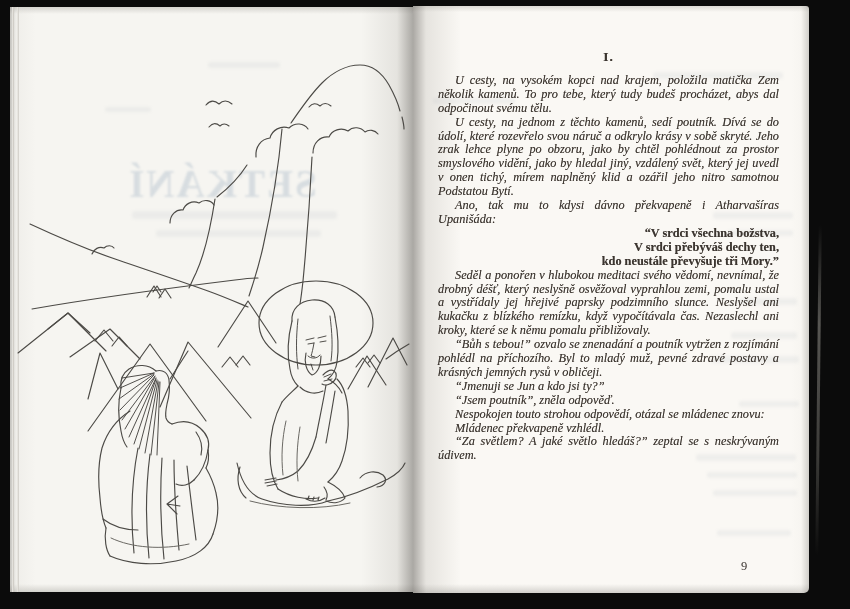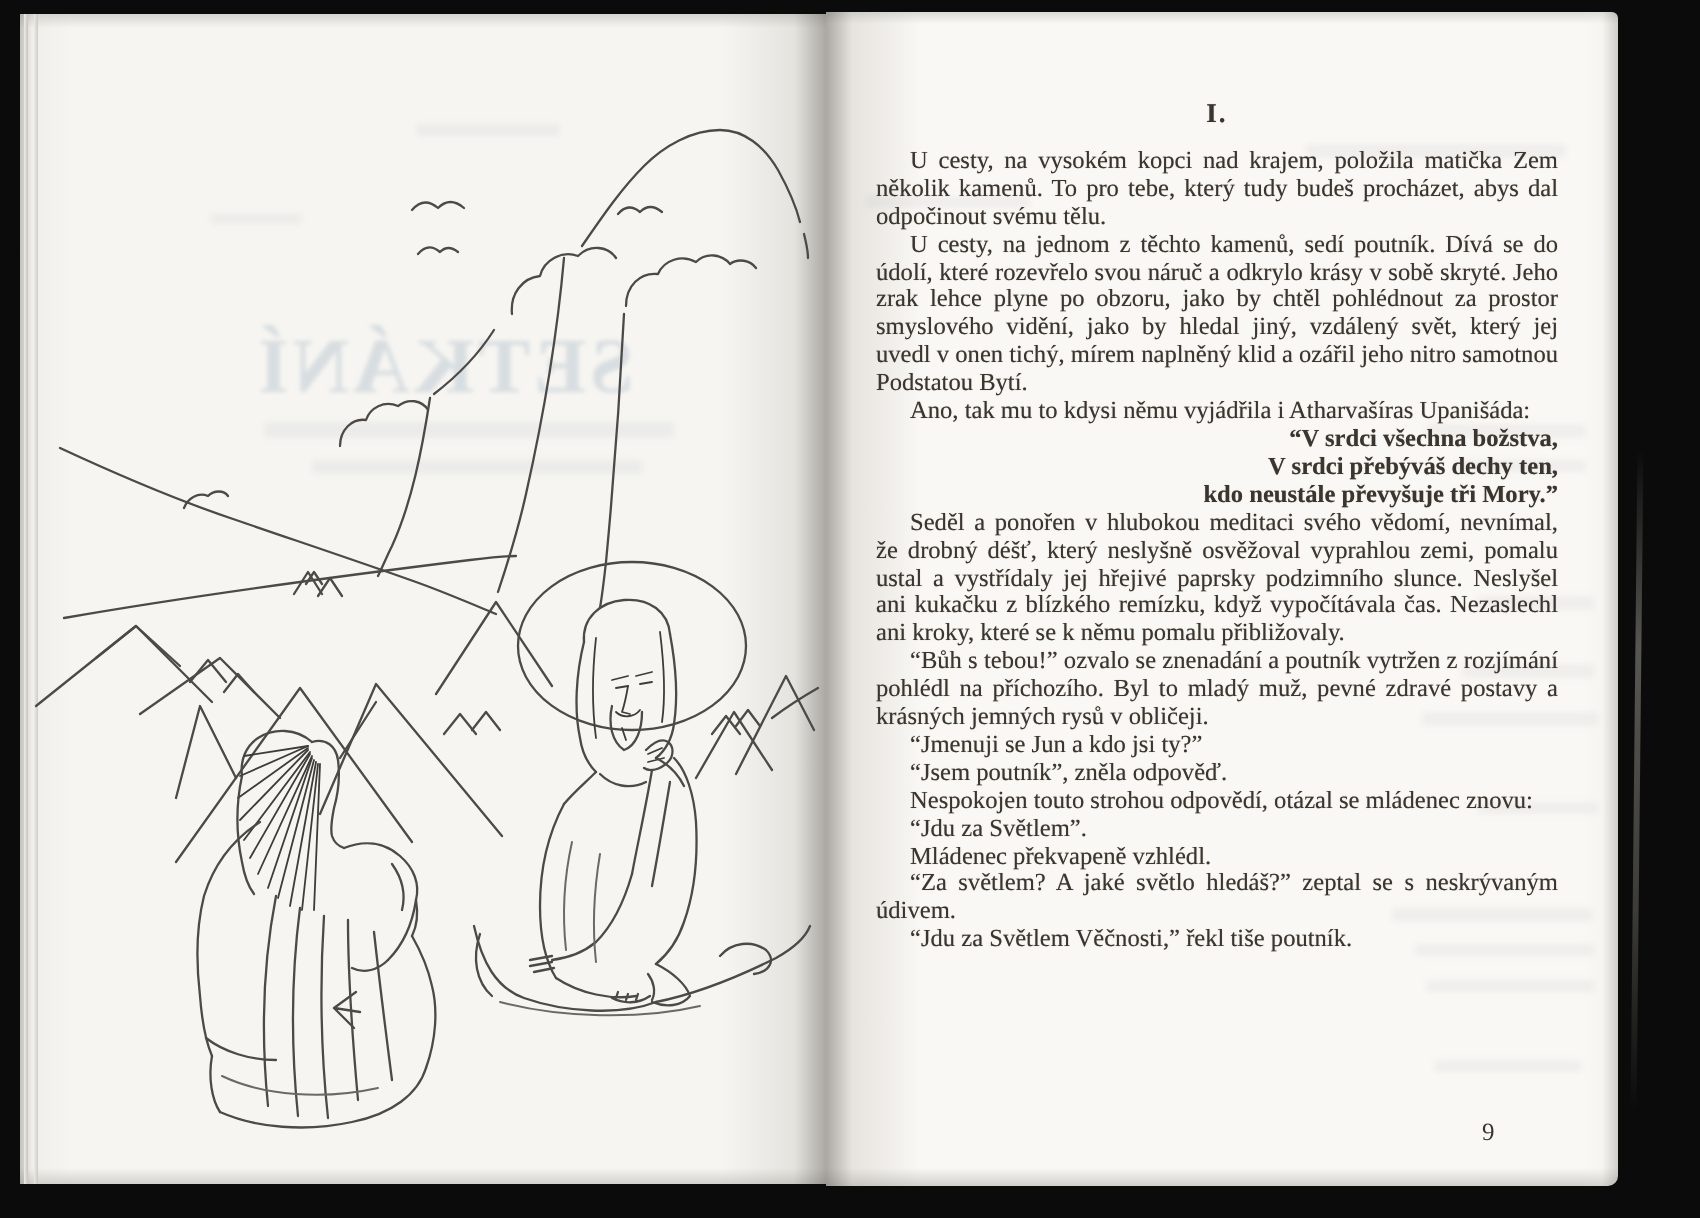--- a/index.html
+++ b/index.html
@@ -53,21 +53,21 @@
   }
   .illustration .hairline{stroke:#3e3c39;stroke-width:.9;}
   .illustration .lite{stroke:#6b6964;stroke-width:1;}
   
   .text-col{
     position:absolute;left:25px;top:44px;width:341px;
     color:#3b3530;font-size:12.3px;line-height:13.9px;
     text-align:justify;text-shadow:0 0 .4px rgba(62,52,42,.55);
   }
   .chapter{text-align:center;font-weight:bold;font-size:13.5px;letter-spacing:1px;margin:0 0 10px 0;}
-  .para{margin:0;text-indent:17px;}
+  .para{margin:0;text-indent:17px;font-style:italic;}
   .verse{margin:0;text-align:right;font-weight:bold;}
   .verse-line{line-height:13.9px;}
   .pagenum{position:absolute;left:328px;top:553px;font-size:12.5px;color:#3b3530;}
 </style>
 </head>
 <body>
 
 <div class="scan">
 
   <div class="page page-left">
@@ -218,36 +218,34 @@
     <div class="ghost" style="left:283px;top:448px;width:100px;height:7px;"></div>
     <div class="ghost" style="left:294px;top:466px;width:90px;height:6px;"></div>
     <div class="ghost" style="left:300px;top:484px;width:84px;height:6px;"></div>
     <div class="ghost" style="left:304px;top:524px;width:74px;height:6px;"></div>
 
     <div class="text-col">
       <div class="chapter">I.</div>
 
       <p class="para">U cesty, na vysokém kopci nad krajem, položila matička Zem několik kamenů. To pro tebe, který tudy budeš procházet, abys dal odpočinout svému tělu.</p>
       <p class="para">U cesty, na jednom z těchto kamenů, sedí poutník. Dívá se do údolí, které rozevřelo svou náruč a odkrylo krásy v sobě skryté. Jeho zrak lehce plyne po obzoru, jako by chtěl pohlédnout za prostor smyslového vidění, jako by hledal jiný, vzdálený svět, který jej uvedl v onen tichý, mírem naplněný klid a ozářil jeho nitro samotnou Podstatou Bytí.</p>
-      <p class="para">Ano, tak mu to kdysi němu vyjádřila i Atharvašíras Upanišáda:</p>
+      <p class="para">Ano, tak mu to kdysi dávno překvapeně i Atharvašíras Upanišáda:</p>
 
       <div class="verse">
         <div class="verse-line">“V srdci všechna božstva,</div>
         <div class="verse-line">V srdci přebýváš dechy ten,</div>
         <div class="verse-line">kdo neustále převyšuje tři Mory.”</div>
       </div>
 
       <p class="para">Seděl a ponořen v hlubokou meditaci svého vědomí, nevnímal, že drobný déšť, který neslyšně osvěžoval vyprahlou zemi, pomalu ustal a vystřídaly jej hřejivé paprsky podzimního slunce. Neslyšel ani kukačku z blízkého remízku, když vypočítávala čas. Nezaslechl ani kroky, které se k němu pomalu přibližovaly.</p>
       <p class="para">“Bůh s tebou!” ozvalo se znenadání a poutník vytržen z rozjímání pohlédl na příchozího. Byl to mladý muž, pevné zdravé postavy a krásných jemných rysů v obličeji.</p>
       <p class="para">“Jmenuji se Jun a kdo jsi ty?”</p>
       <p class="para">“Jsem poutník”, zněla odpověď.</p>
       <p class="para">Nespokojen touto strohou odpovědí, otázal se mládenec znovu:</p>
-      <p class="para">“Jdu za Světlem”.</p>
       <p class="para">Mládenec překvapeně vzhlédl.</p>
       <p class="para">“Za světlem? A jaké světlo hledáš?” zeptal se s neskrývaným údivem.</p>
-      <p class="para">“Jdu za Světlem Věčnosti,” řekl tiše poutník.</p>
     </div>
 
     <div class="pagenum">9</div>
   </div>
 
   <div class="edge-streak"></div>
 </div>
 
 </body></html>

